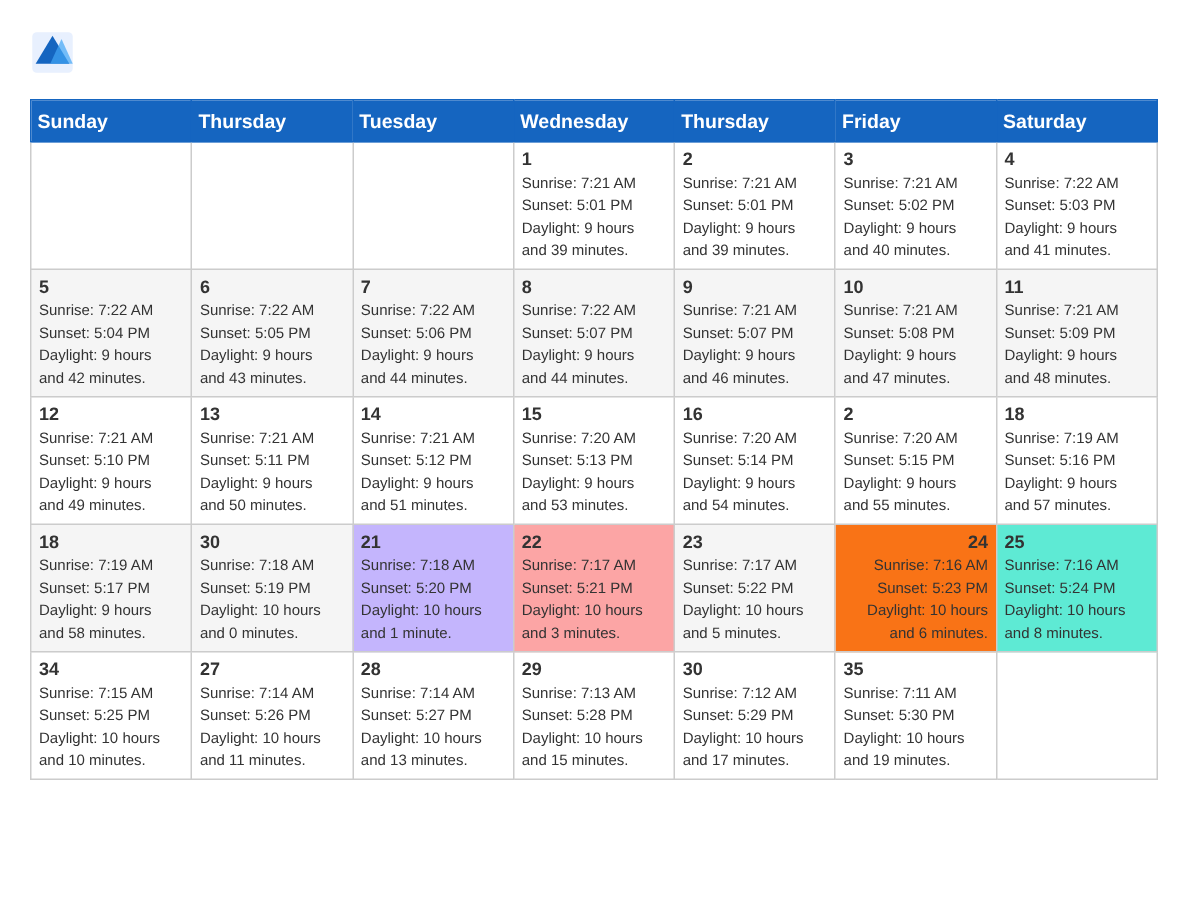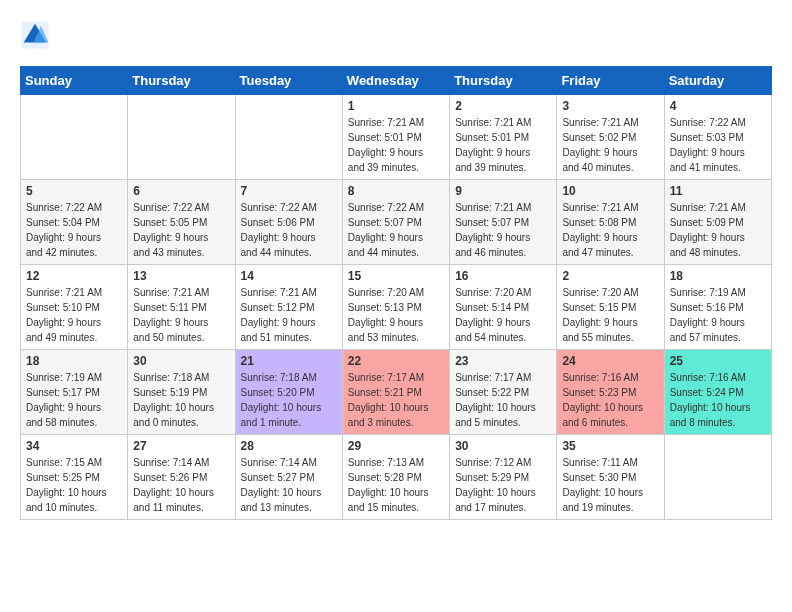--- a/index.html
+++ b/index.html
@@ -285,21 +285,21 @@
 Daylight: 10 hours
 and 3 minutes.</div>
         </td>
         <td style="background: rgb(245, 245, 245);">
           <span class="day-num">23</span>
           <div class="day-info" style="white-space: pre-line;">Sunrise: 7:17 AM
 Sunset: 5:22 PM
 Daylight: 10 hours
 and 5 minutes.</div>
         </td>
-        <td style="background: #fca5a5;">
+        <td style="background: #f97316; text-align: right;">
           <span class="day-num">24</span>
           <div class="day-info" style="white-space: pre-line;">Sunrise: 7:16 AM
 Sunset: 5:23 PM
 Daylight: 10 hours
 and 6 minutes.</div>
         </td>
         <td style="background: #5eead4;">
           <span class="day-num">25</span>
           <div class="day-info" style="white-space: pre-line;">Sunrise: 7:16 AM
 Sunset: 5:24 PM

